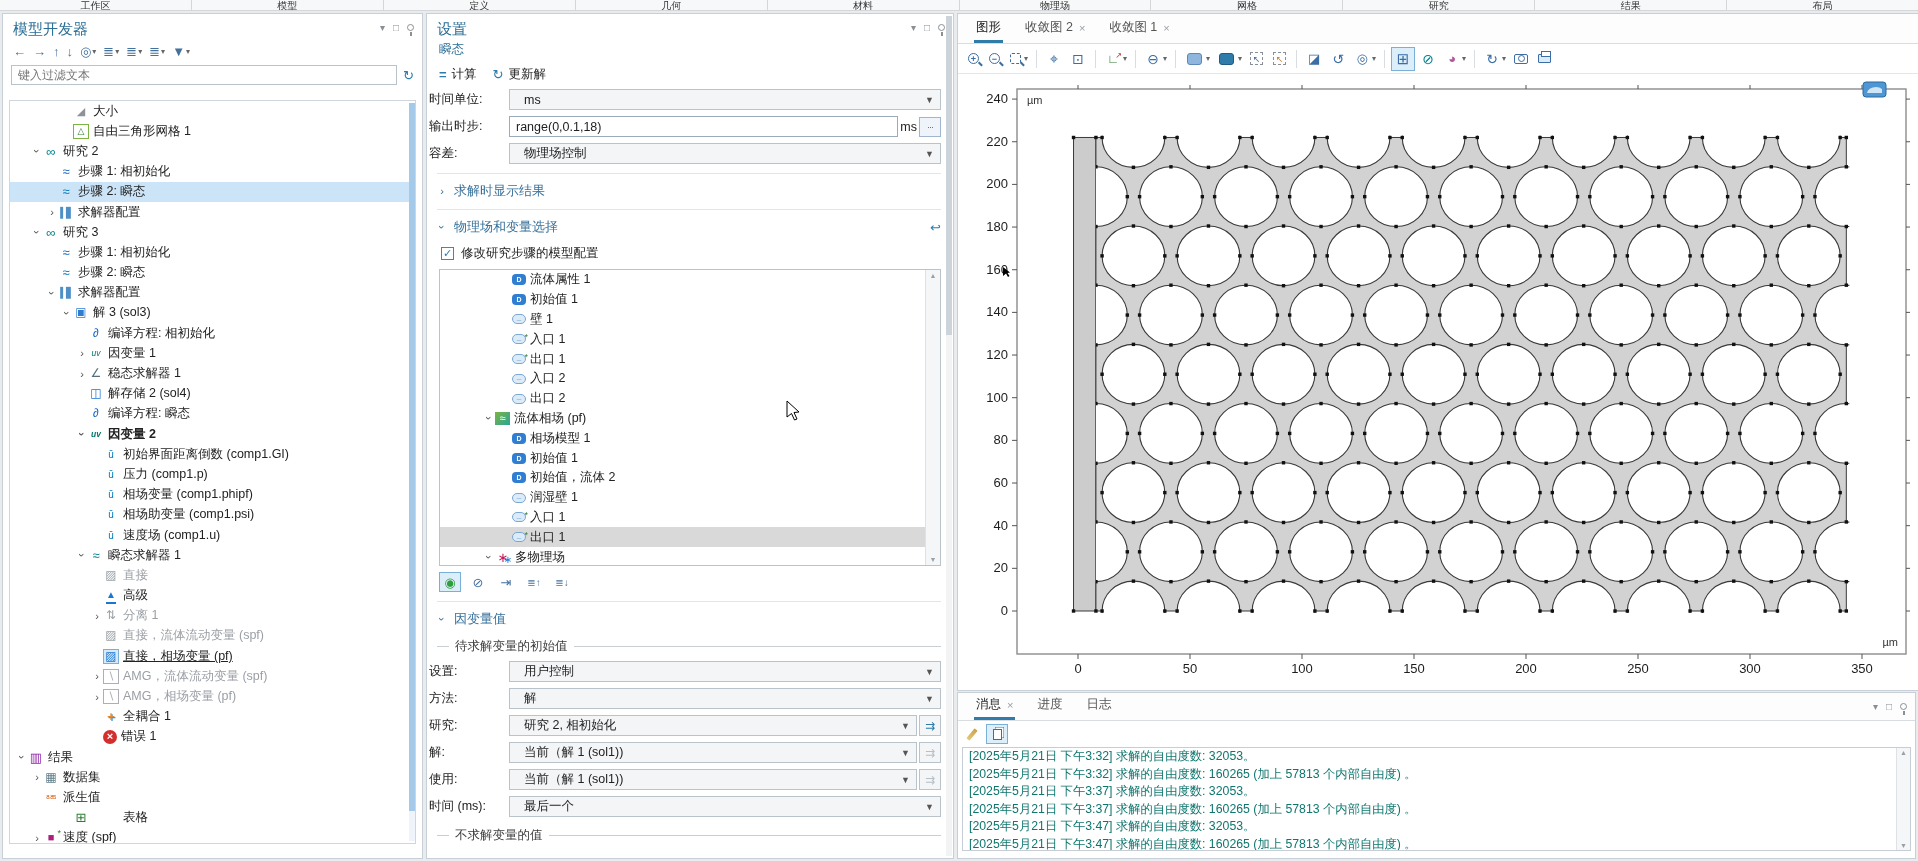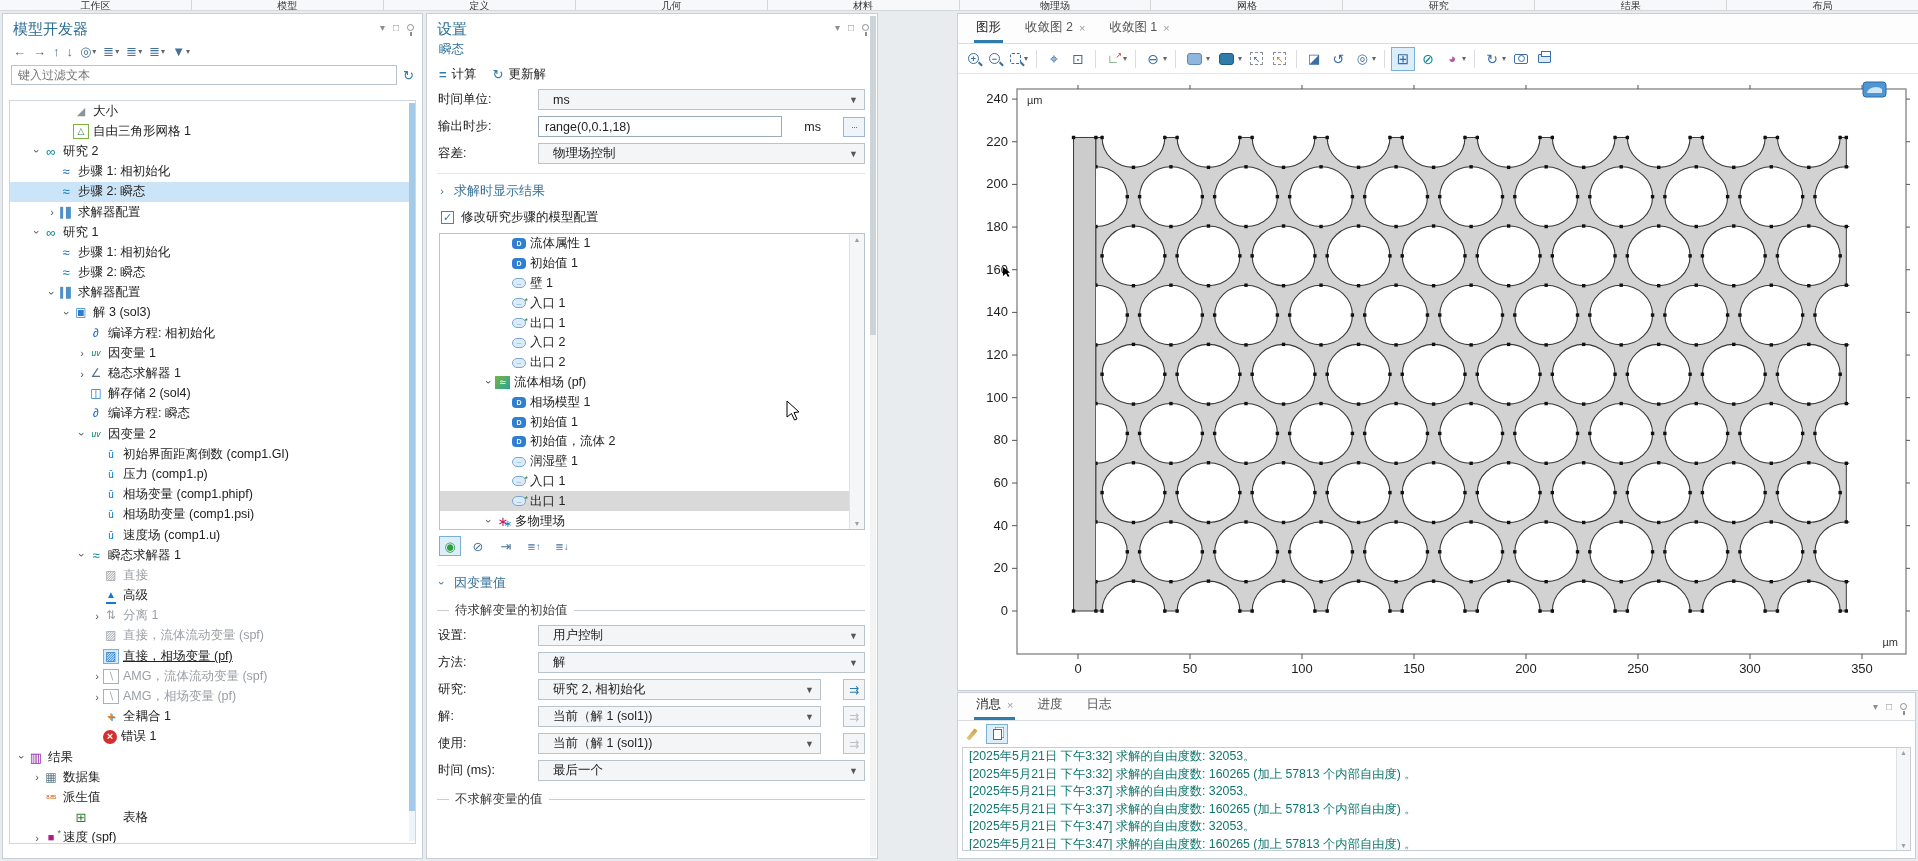--- a/index.html
+++ b/index.html
@@ -82,21 +82,21 @@
   .phase-field-interface-icon{background:linear-gradient(135deg,#7cb342,#26a69a);width:15px;height:13px}
   .phase-field-interface-icon::before{content:"≈";color:#fff;font-size:11px}
   .multiphysics-icon::before{content:"∗";color:#c2185b;font-size:13px}
   .multiphysics-icon::after{content:"∗";color:#1976d2;font-size:10px;position:absolute;right:-1px;bottom:-2px}
   
   .s-sub{font-size:12.5px;color:#2b6e96;margin:2px 0 0 12px}
   .s-actions{display:flex;align-items:center;gap:16px;margin:8px 0 4px 12px;font-size:12.5px;color:#222}
   .s-actions .abtn{display:flex;align-items:center;gap:5px}
   .eq-icon{color:#2f7cab;font-weight:bold;font-size:13px}
   .upd-icon{color:#2f7cab;font-size:13px}
-  .frow{display:flex;align-items:center;margin:6px 12px 0 11px;gap:22px}
+  .frow{display:flex;align-items:center;margin:6px 12px 0 2px;gap:2px}
   .flab{width:78px;font-size:12.5px;color:#222;flex:none}
   .combo{height:21px;background:#f3f5f7;border:1px solid #b9c3cc;display:flex;align-items:center;
     padding:0 6px 0 14px;font-size:12.5px;color:#222;flex:1;min-width:0}
   .combo .cv{flex:1;overflow:hidden;white-space:nowrap}
   .combo .dn{font-size:9px;color:#555}
   .tinput{height:21px;background:#fff;border:1px solid #9aabba;font-size:12.5px;padding:0 6px;flex:1;color:#222}
   .unit-l{font-size:12.5px;color:#222}
   .range-btn{width:22px;height:20px;border:1px solid #9fb6ce;background:#eef4fa;display:flex;
     align-items:center;justify-content:center;font-size:9px;color:#c0392b;letter-spacing:-1px}
   .sec{display:flex;align-items:center;gap:7px;margin:9px 12px 0 10px;padding-top:8px;
@@ -273,21 +273,21 @@
         <span class="tlabel">步骤 2: 瞬态</span>
       </div>
       <div class="trow" style="padding-left: 36px;">
         <span class="chev">›</span>
         <span class="ic solver-config-icon"></span>
         <span class="tlabel">求解器配置</span>
       </div>
       <div class="trow" style="padding-left: 21px;">
         <span class="chev open">›</span>
         <span class="ic study-icon"></span>
-        <span class="tlabel">研究 1</span>
+        <span class="tlabel">研究 3</span>
       </div>
       <div class="trow" style="padding-left: 36px;">
         <span class="chev none">›</span>
         <span class="ic study-step-phase-icon"></span>
         <span class="tlabel">步骤 1: 相初始化</span>
       </div>
       <div class="trow" style="padding-left: 36px;">
         <span class="chev none">›</span>
         <span class="ic study-step-transient-icon"></span>
         <span class="tlabel">步骤 2: 瞬态</span>
@@ -320,21 +320,21 @@
       <div class="trow" style="padding-left: 66px;">
         <span class="chev none">›</span>
         <span class="ic solution-store-icon"></span>
         <span class="tlabel">解存储 2 (sol4)</span>
       </div>
       <div class="trow" style="padding-left: 66px;">
         <span class="chev none">›</span>
         <span class="ic compile-equations-icon"></span>
         <span class="tlabel">编译方程: 瞬态</span>
       </div>
-      <div class="trow" style="padding-left: 66px;">
+      <div class="trow" style="padding-left: 66px; font-weight: bold;">
         <span class="chev open">›</span>
         <span class="ic dependent-variables-icon"></span>
         <span class="tlabel">因变量 2</span>
       </div>
       <div class="trow" style="padding-left: 81px;">
         <span class="chev none">›</span>
         <span class="ic field-icon"></span>
         <span class="tlabel">初始界面距离倒数 (comp1.GI)</span>
       </div>
       <div class="trow" style="padding-left: 81px;">
@@ -428,21 +428,21 @@
         <span class="tlabel">表格</span>
       </div>
       <div class="trow" style="padding-left: 21px;">
         <span class="chev">›</span>
         <span class="ic velocity-plot-icon"></span>
         <span class="tlabel">速度 (spf)</span>
       </div>
     </div>
 </div>
 
-<div class="panel" id="set-panel" style="left:426px;top:13px;width:452px;height:846px">
+<div class="panel" id="set-panel" style="left:426px;top:13px;width:528px;height:846px">
   <div class="phead">
     <div class="ptitle">设置</div>
     <div class="winbtns">
       <span>▾</span>
       <span>□</span>
       <span class="pin-icon"></span>
     </div>
   </div>
   <div class="s-sub">瞬态</div>
   <div class="s-actions">
@@ -471,20 +471,25 @@
   <div class="frow">
     <span class="flab">容差:</span>
     <div class="combo">
       <span class="cv">物理场控制</span>
         <span class="dn">▼</span>
     </div>
   </div>
   <div class="sec">
     <span class="schev closed">›</span>
     <span>求解时显示结果</span>
+  </div>
+  <div class="sec">
+    <span class="schev">›</span>
+    <span>物理场和变量选择</span>
+    <span class="undo-g">↩</span>
   </div>
   <div class="cbrow">
     <span class="cbox">✓</span>
     <span>修改研究步骤的模型配置</span>
   </div>
   <div id="phlist">
     <div class="lsb">
         <span>▲</span>
         <span>▼</span>
       </div>

